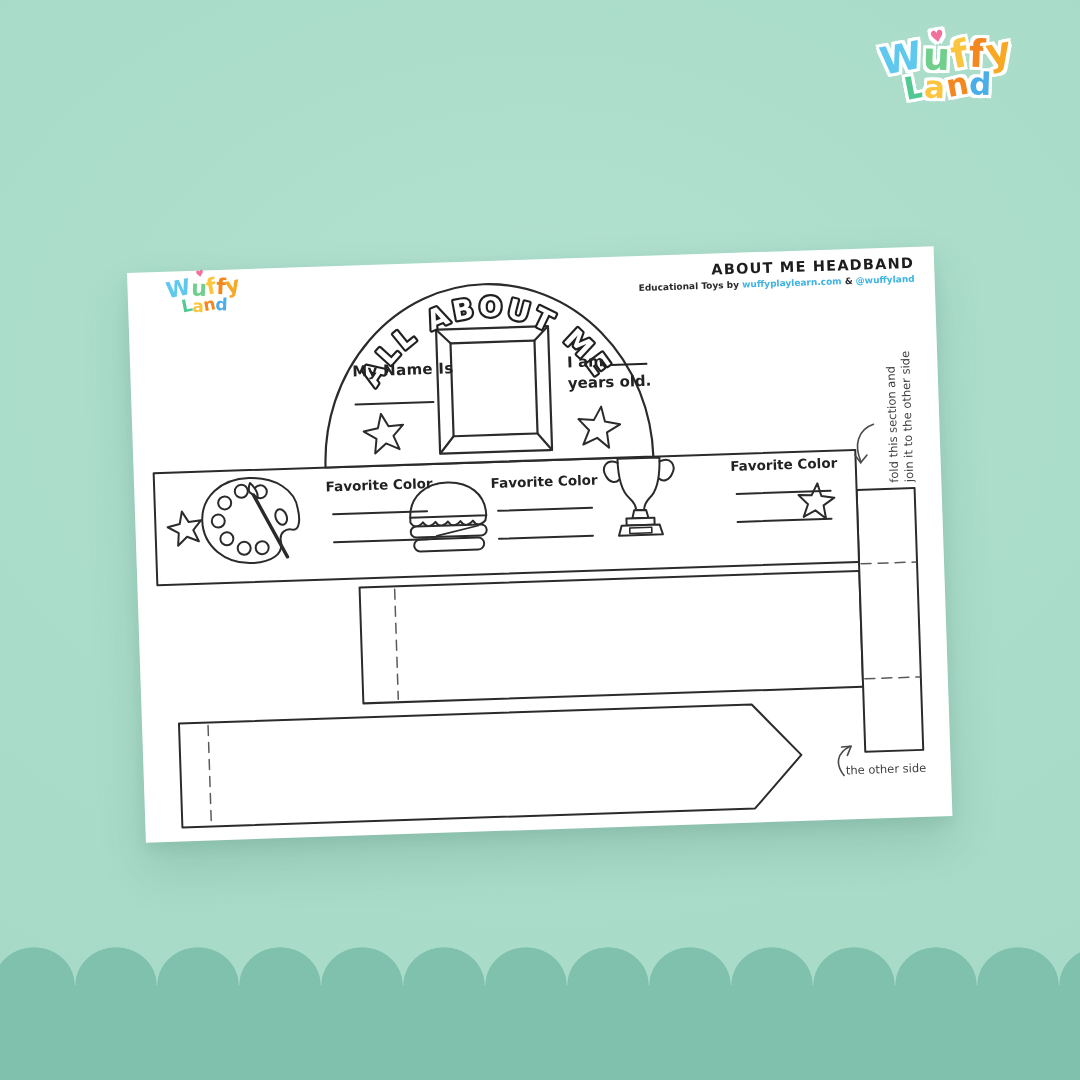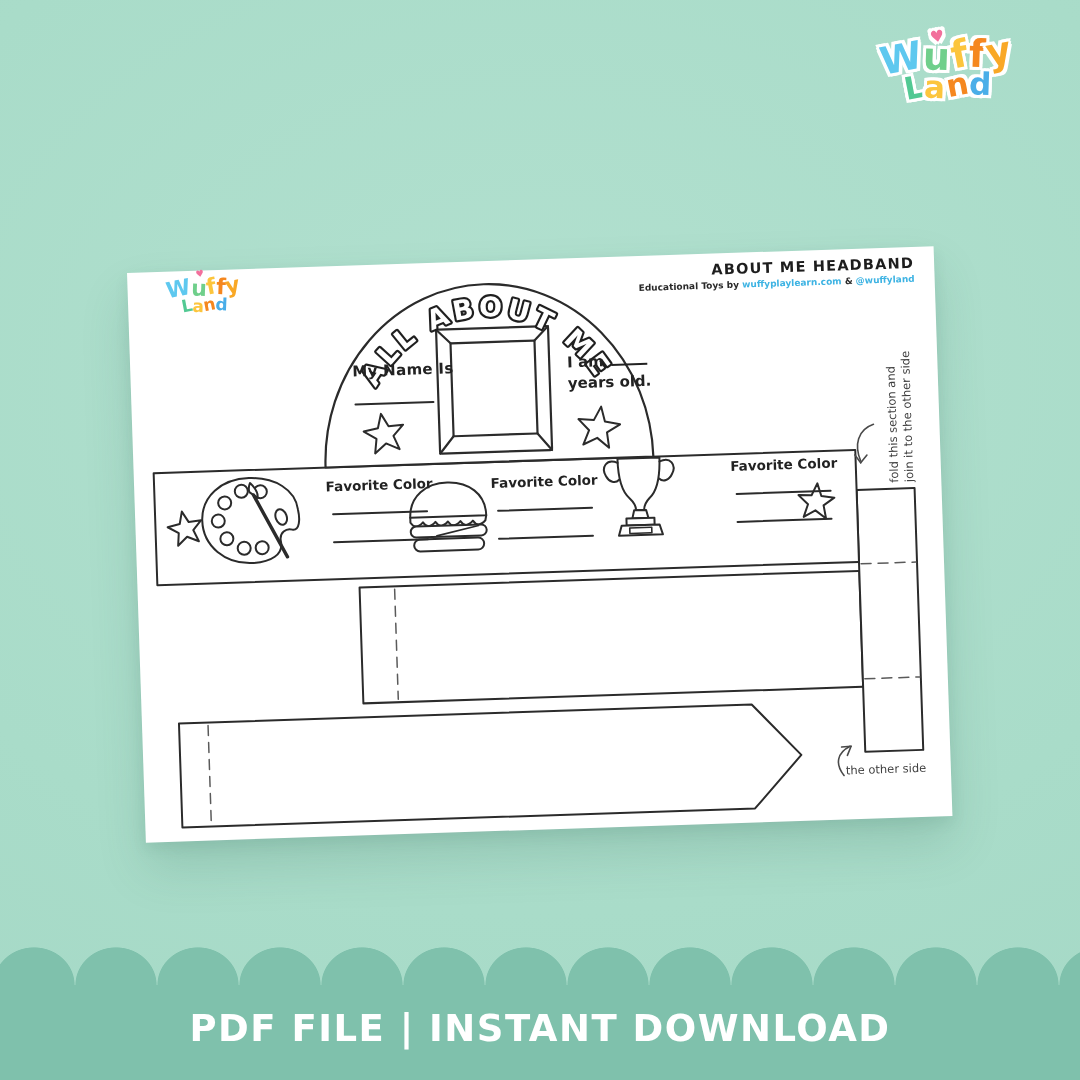--- a/index.html
+++ b/index.html
@@ -210,15 +210,14 @@
     <div id="fold-note" class="annotation">
       <div>fold this section and</div>
       <div>join it to the other side</div>
     </div>
 
     <div id="other-side-note" class="annotation">the other side</div>
   </div>
 
   <div id="scallops"></div>
   <div id="banner"></div>
-  <div id="banner-text">PDF FILE | INSTANT DOWNLOAD</div>
 
 </div>
 
 </body></html>

